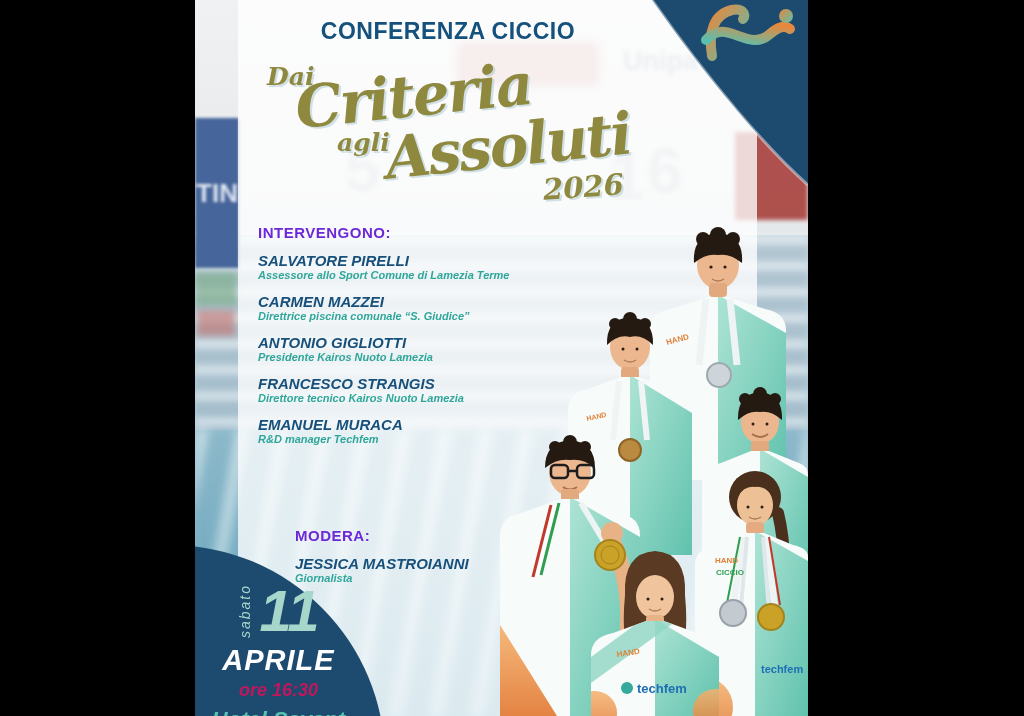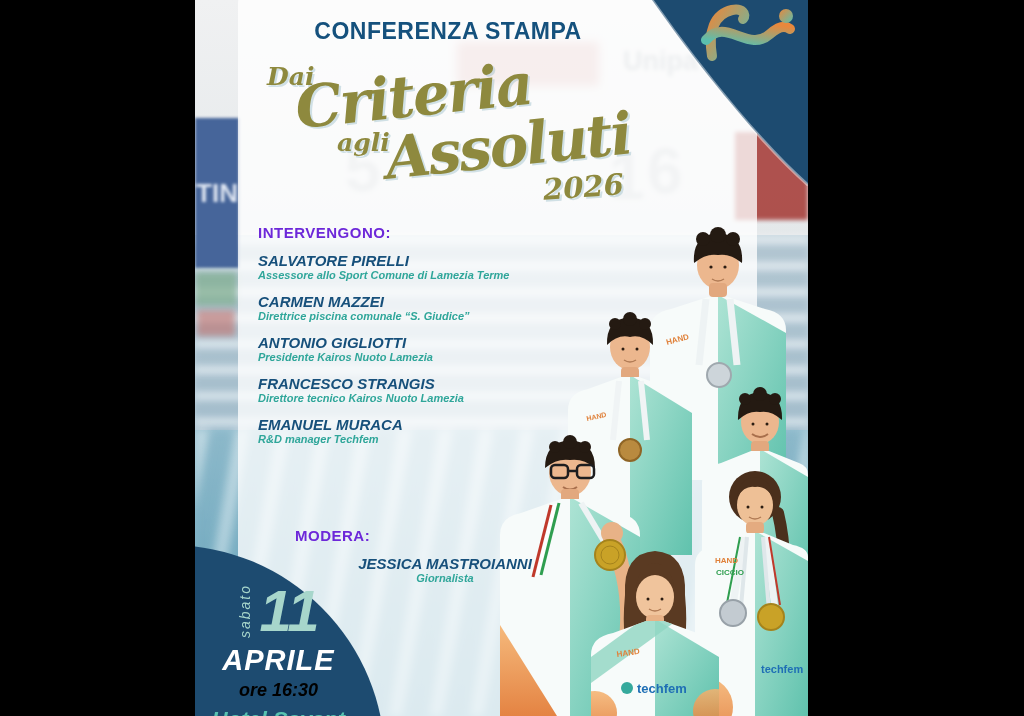--- a/index.html
+++ b/index.html
@@ -46,32 +46,32 @@
   .w2s{left:142px;top:128px;} .w2b{left:190px;top:112px;}
   .year{left:348px;top:170px;font-size:29px;font-weight:bold;transform:rotate(-4deg);}
 
   
   .speakers{position:absolute;left:63px;top:224px;width:360px;}
   .sec-label{color:#6d28d9;font-size:15px;font-weight:800;letter-spacing:.5px;}
   .entry{margin-top:11px;white-space:nowrap;}
   .entry .nm{color:#17507b;font-size:15px;font-weight:700;font-style:italic;line-height:1.15;}
   .entry .rl{color:#2fa69a;font-size:11px;font-weight:700;font-style:italic;line-height:1.15;}
   .moderator{position:absolute;left:100px;top:527px;width:300px;}
-  .moderator .entry{text-align:center;}
+  .moderator .entry{}
 
   
   .date-circle{position:absolute;left:-240px;top:545px;width:430px;height:430px;border-radius:50%;
                background:#1d4b70;}
   .date-stack{position:absolute;left:6px;top:580px;width:155px;text-align:center;color:#fff;}
   .day-row{display:flex;align-items:center;justify-content:center;gap:6px;height:62px;}
   .weekday{writing-mode:vertical-rl;transform:rotate(180deg);font-size:14px;letter-spacing:2px;
            color:#a7d6cb;font-style:italic;}
   .day{font-size:58px;font-weight:800;font-style:italic;color:#a7d6cb;line-height:.9;}
   .month{font-size:29px;font-weight:800;font-style:italic;letter-spacing:1px;margin-top:2px;}
-  .time{font-size:18px;color:#000000;font-style:italic;font-weight:600;margin-top:3px;}
+  .time{font-size:18px;color:#be185d;font-style:italic;font-weight:600;margin-top:3px;}
   .venue{font-size:22px;color:#58c3b0;font-weight:800;font-style:italic;margin-top:6px;}
 
   
   .corner{position:absolute;left:453px;top:0;width:160px;height:200px;}
 
   
   .swimmers{position:absolute;left:280px;top:225px;width:333px;height:491px;}
   svg text{font-family:"Liberation Sans",sans-serif;}
 </style>
 </head>
@@ -258,21 +258,21 @@
           <path d="M116,458 L204,394 H168 L116,432 Z" fill="#8fd6c2" opacity=".8"></path>
           <circle cx="120" cy="488" r="22" fill="url(#gOr)" opacity=".85"></circle>
           <circle cx="240" cy="486" r="22" fill="url(#gOr)" opacity=".85"></circle>
         </g>
         <text x="142" y="432" font-size="8" font-weight="bold" fill="#e0813a" transform="rotate(-8 142 432)">HAND</text>
         <circle cx="152" cy="463" r="6" fill="#35a99c"></circle>
         <text x="162" y="468" font-size="13" font-weight="bold" fill="#1f6fb5">techfem</text>
       </g>
     </svg>
 
-    <div class="kicker">CONFERENZA STAMPA</div>
+    <div class="kicker">CONFERENZA CICCIO</div>
     <div class="script s-small w1s">Dai</div>
     <div class="script s-big w1b">Criteria</div>
     <div class="script s-small w2s">agli</div>
     <div class="script s-big w2b">Assoluti</div>
     <div class="script year">2026</div>
 
     <div class="speakers">
       <div class="sec-label">INTERVENGONO:</div>
       <div class="entry">
         <div class="nm">SALVATORE PIRELLI</div>

